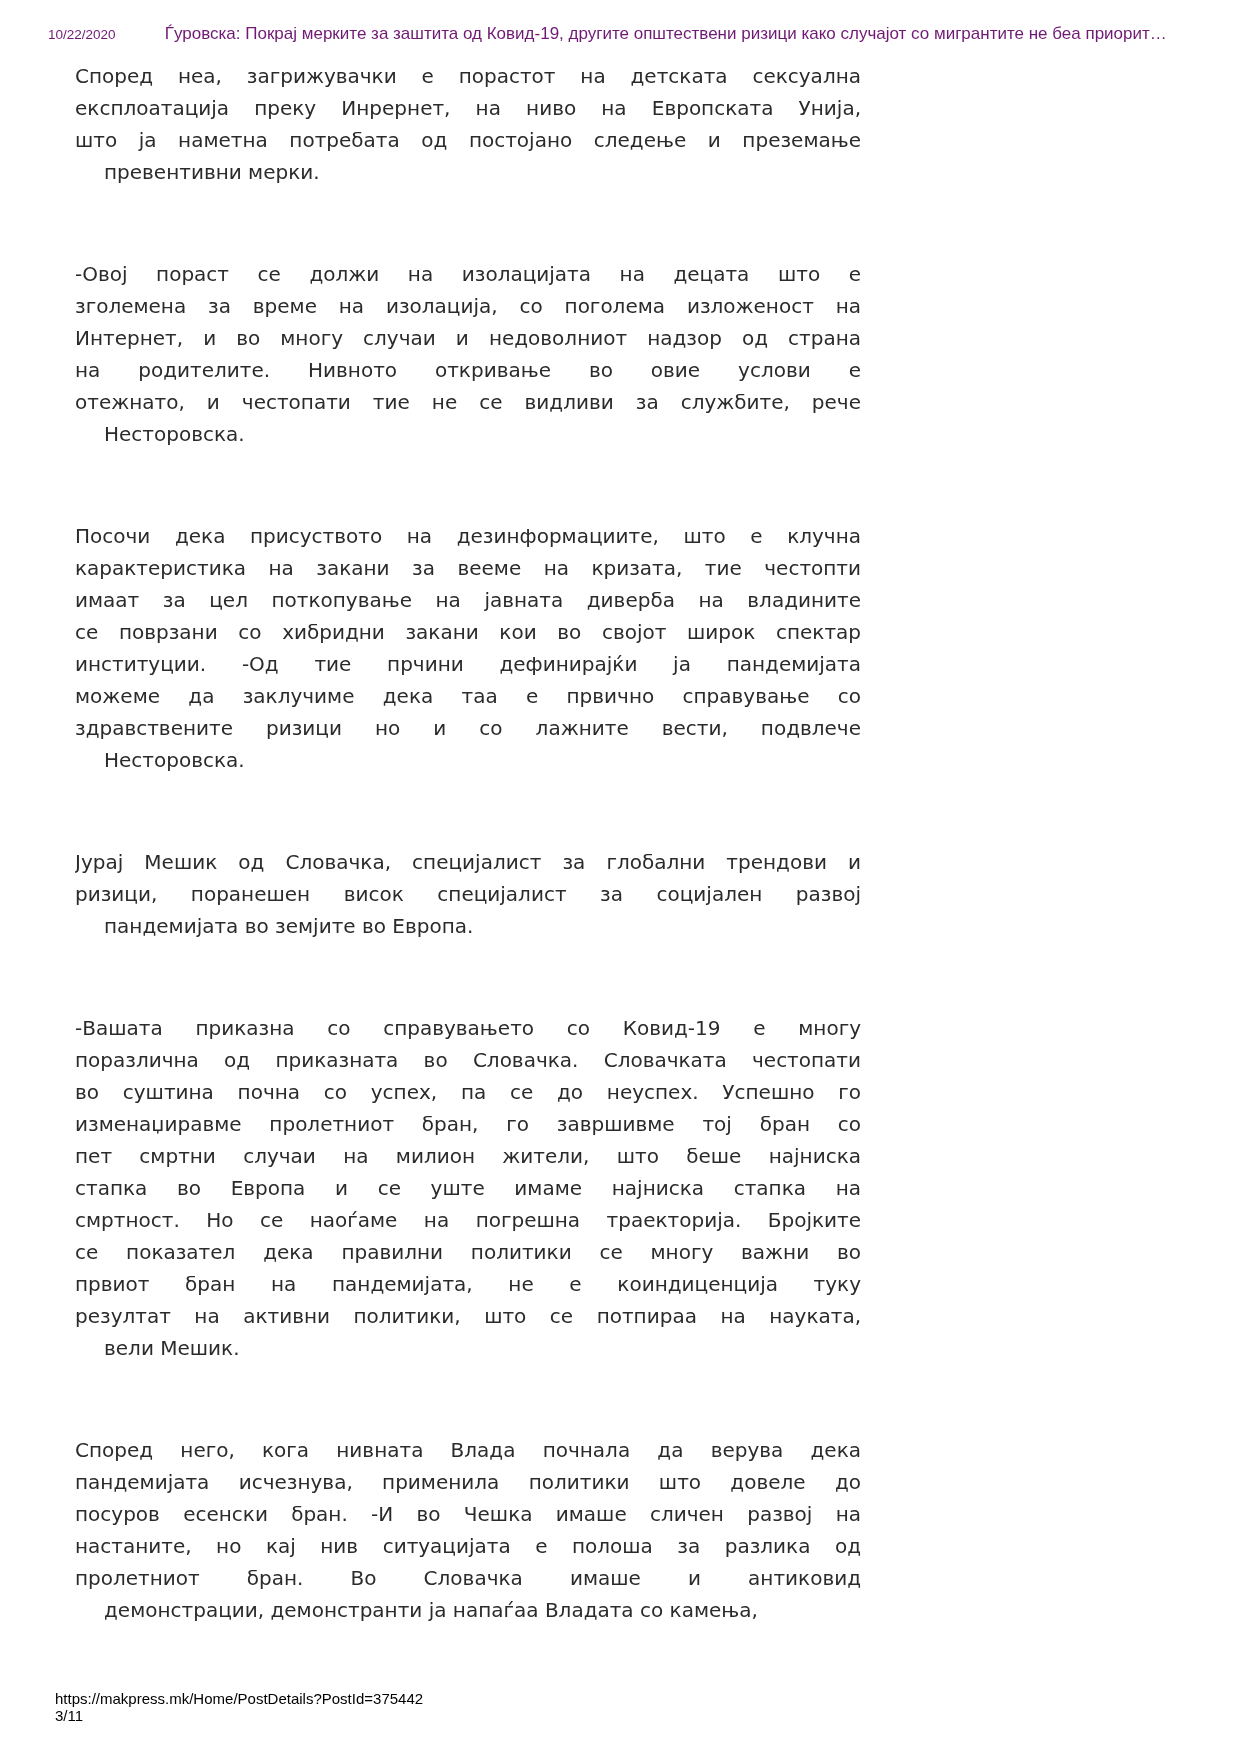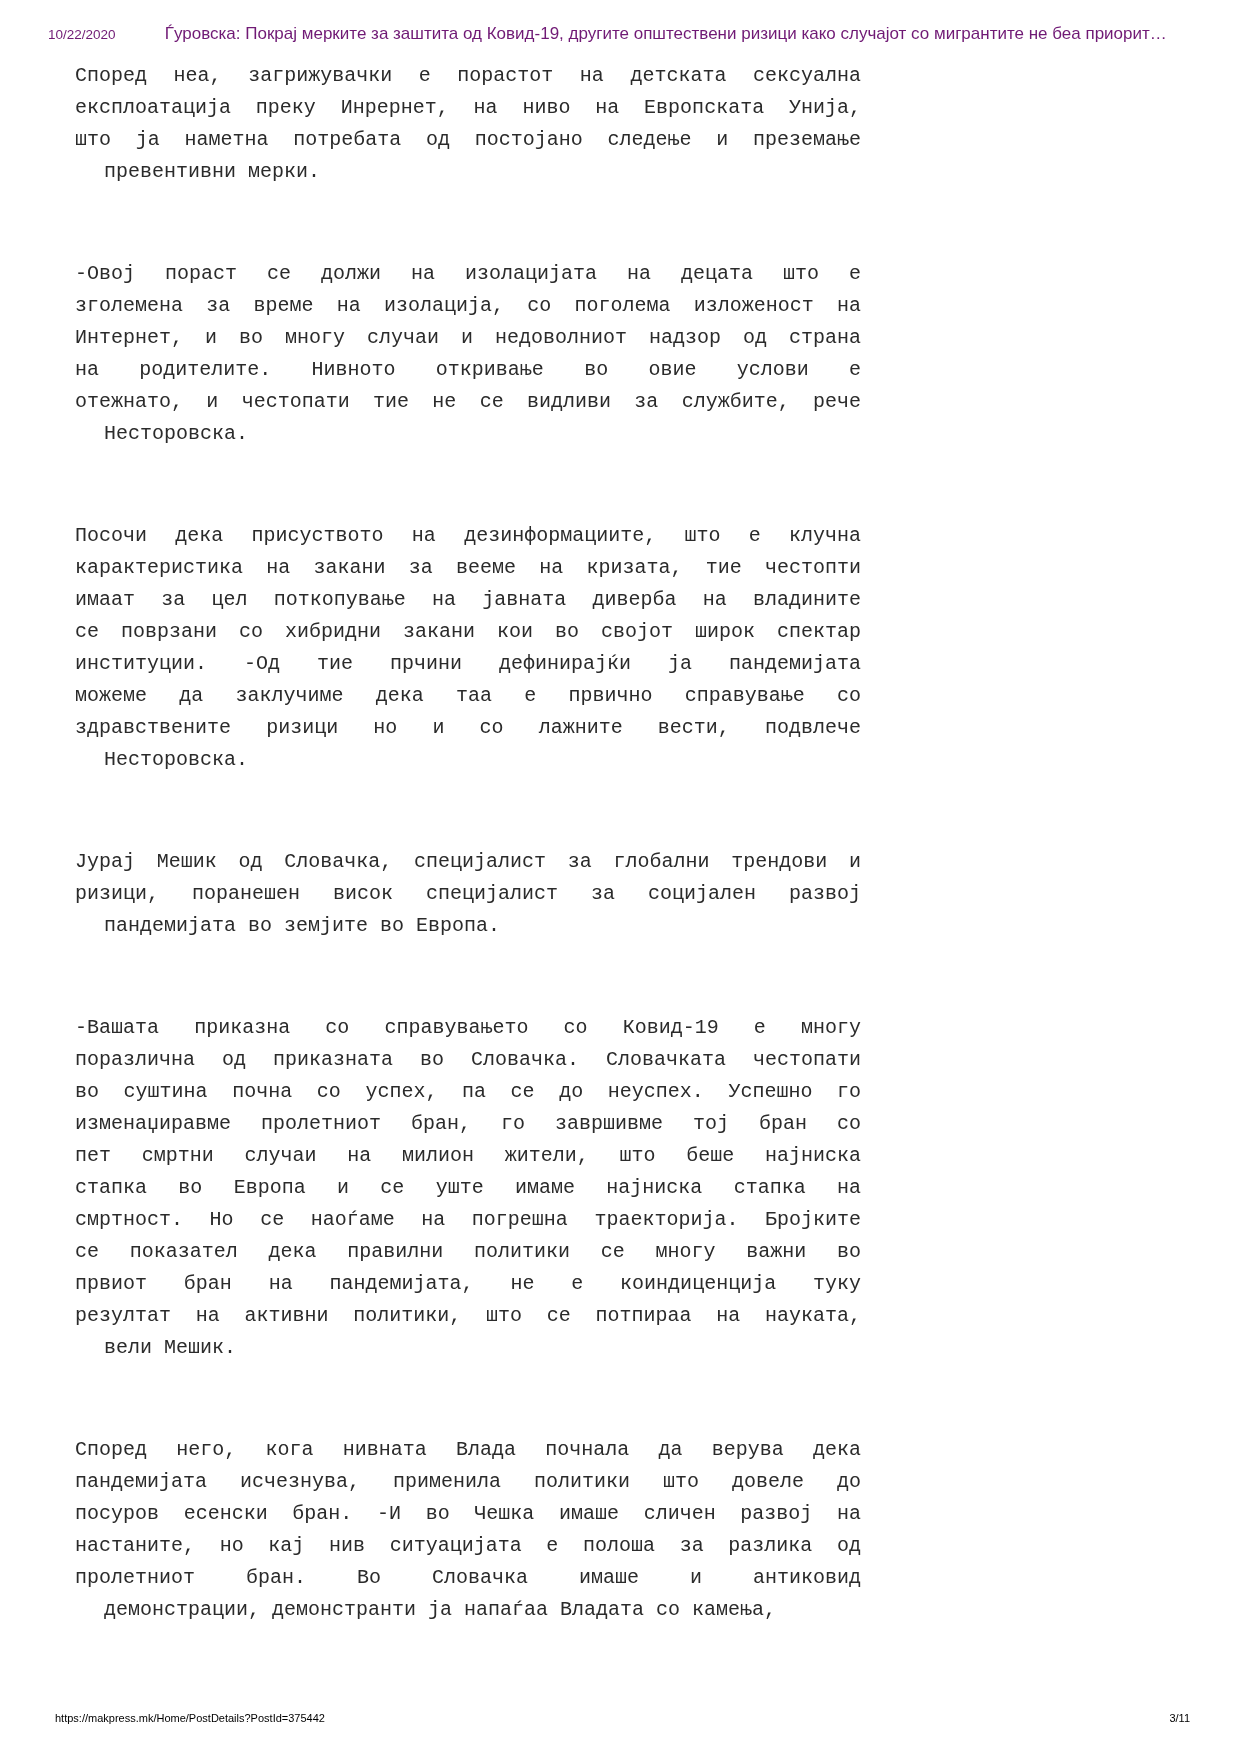--- a/index.html
+++ b/index.html
@@ -41,43 +41,43 @@
     position: absolute;
     top: 60px;
     left: 75px;
     width: 786px;
     font-size: 20px;
     line-height: 32px;
     color: #2b2b2b;
   }
   .paragraph {
     margin: 0 0 70px 0;
-    font-family: Liberation Mono, monospace;
   }
   .para-line {
     text-align: justify;
     text-align-last: justify;
     overflow: hidden;
     white-space: normal;
   }
   .para-line:last-child {
     text-align-last: left;
     margin-left: 29px;
   }
   .print-footer {
     position: absolute;
     left: 55px;
     right: 50px;
     bottom: 30px;
     display: flex;
     justify-content: space-between;
     align-items: baseline;
     font-family: "Liberation Sans", sans-serif;
-    font-size: 11px;
+    font-size: 15px;
     color: #000000;
+    flex-direction: column;
   }
 </style>
 </head>
 <body>
 
 <div class="page">
 
   <div class="print-header">
     <span class="date">10/22/2020</span>
     <span class="title">Ѓуровска: Покрај мерките за заштита од Ковид-19, другите општествени ризици како случајот со мигрантите не беа приорит…</span>

